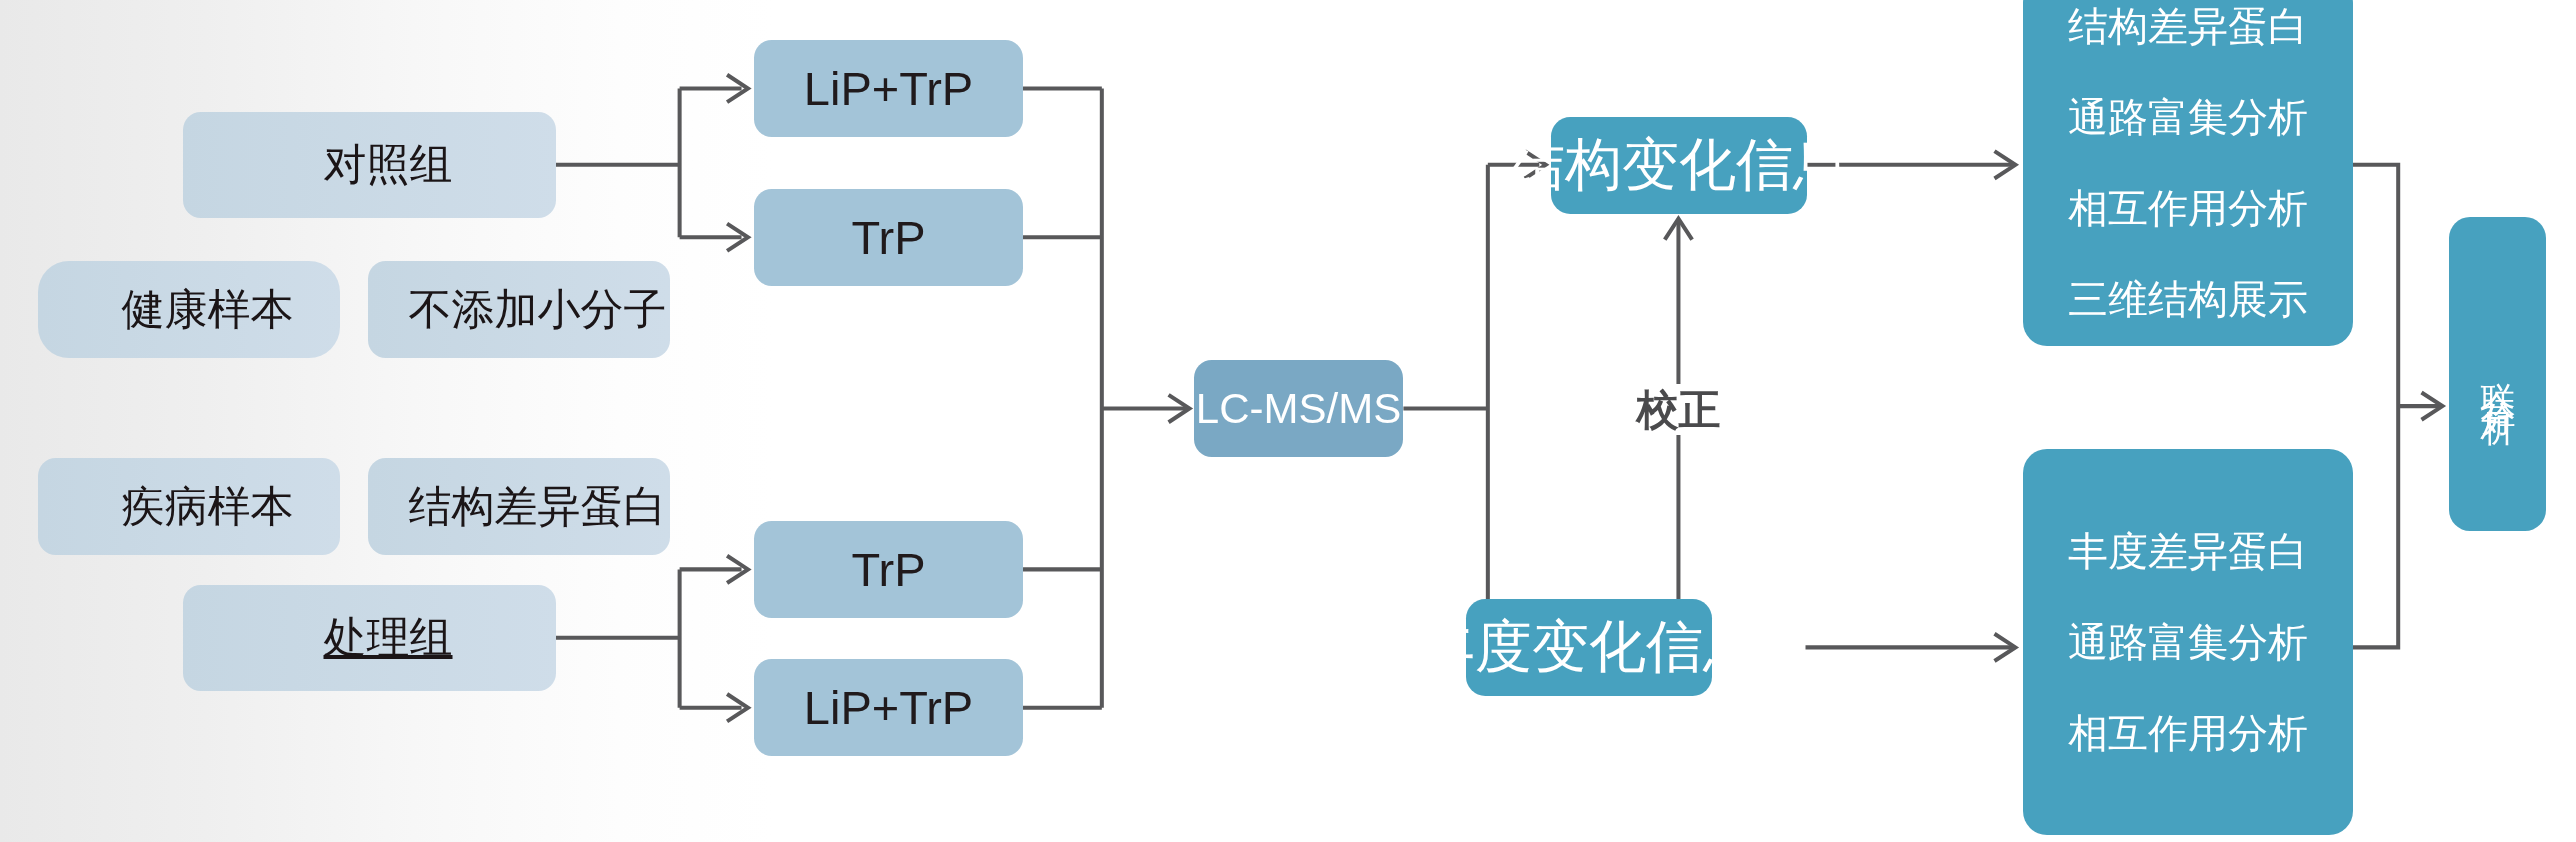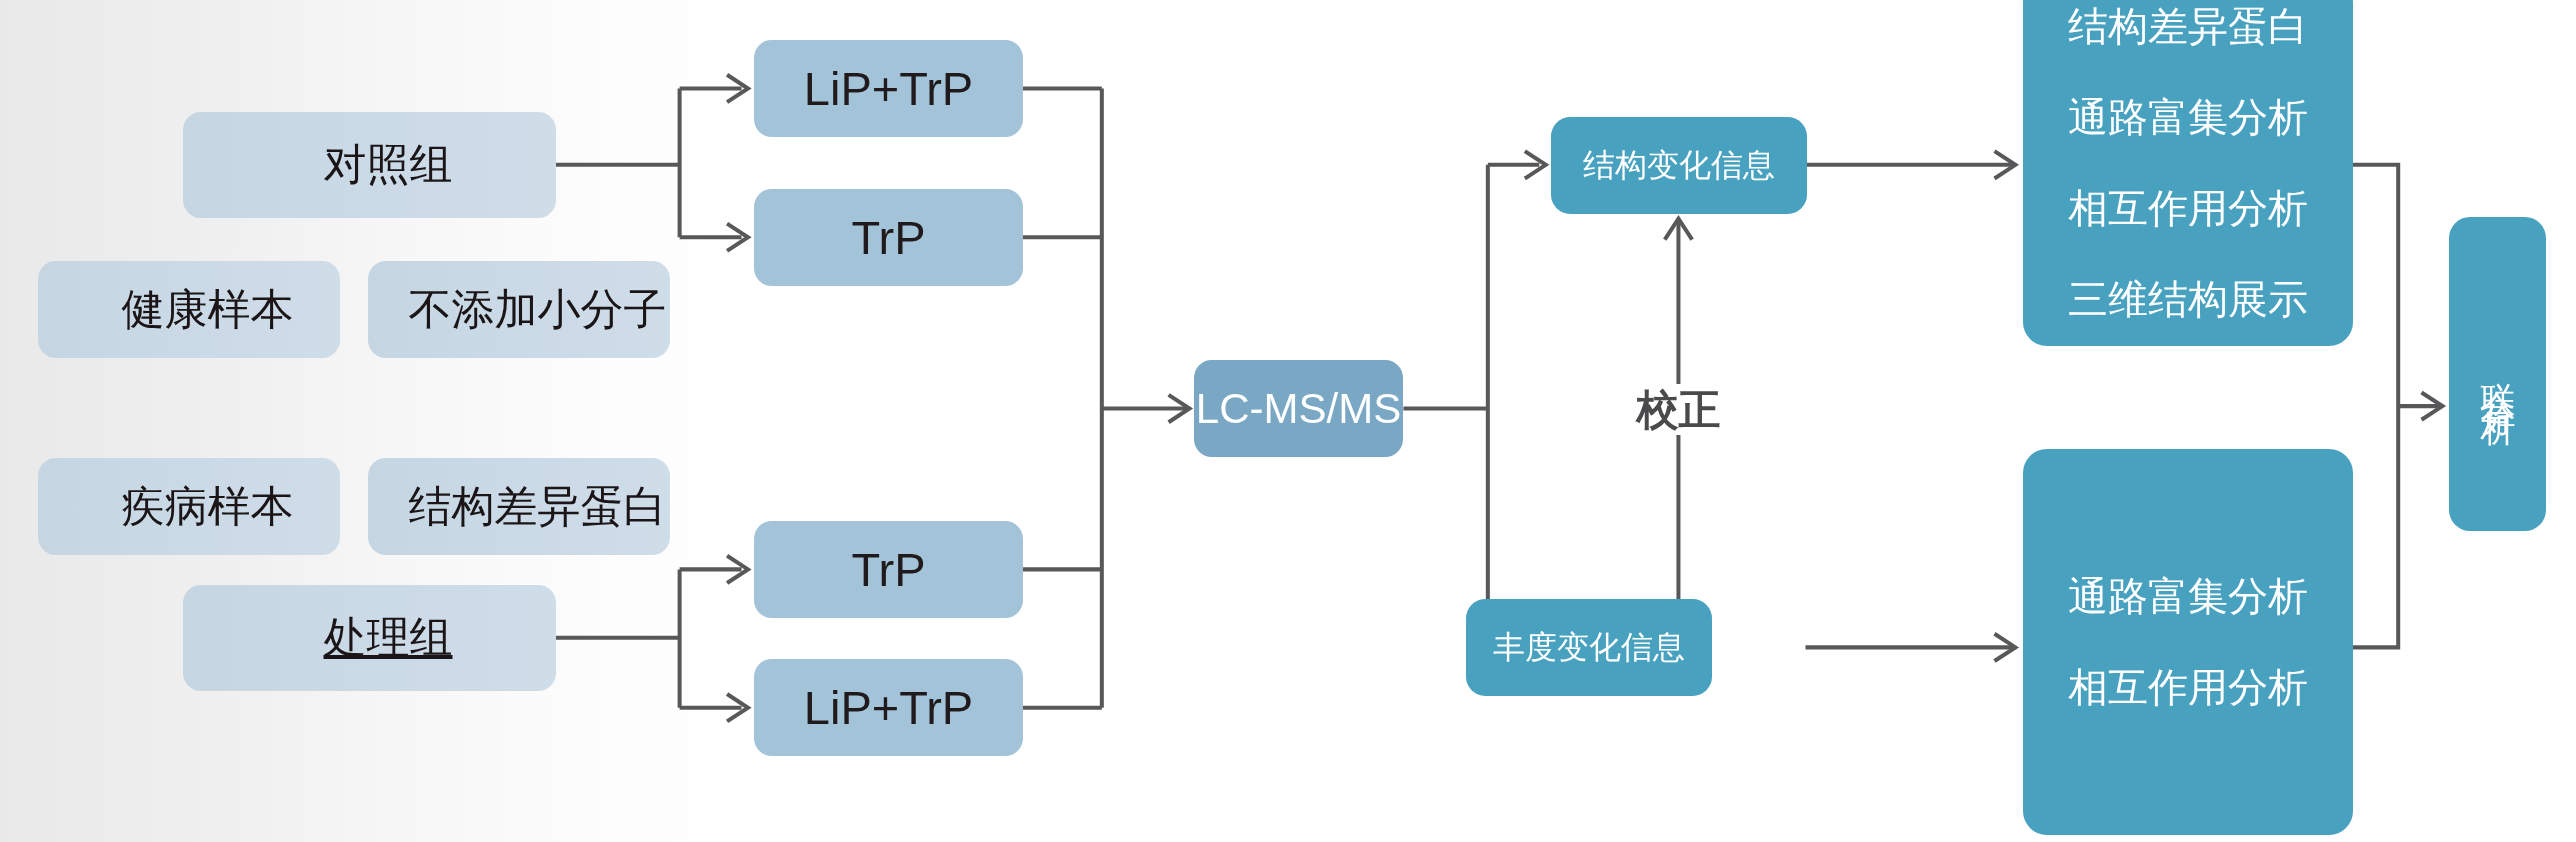--- a/index.html
+++ b/index.html
@@ -16,40 +16,40 @@
     background:linear-gradient(90deg,#c5d6e2,#cfdde9);
     color:#1b1517;border-radius:17.7px;font-size:43px;padding-left:37px;
   }
   .mid{
     background:#a3c4d8;color:#201a1c;border-radius:17.7px;font-size:47px;
   }
   .ms{
     background:#7aa8c4;color:#ffffff;border-radius:17.7px;font-size:42px;
   }
   .teal{
-    background:#47a1bf;color:#ffffff;border-radius:19.3px;font-size:32px;
+    background:#47a1bf;color:#ffffff;border-radius:19.3px;font-size:57px;
   }
   .bigteal{
     background:#47a1bf;color:#ffffff;border-radius:24px;font-size:40px;
     flex-direction:column;justify-content:center;
   }
   .bigteal .tline{height:91px;display:flex;align-items:center;justify-content:center;}
   .joint{
     background:#47a1bf;color:#ffffff;border-radius:21px;font-size:35px;
     writing-mode:vertical-rl;text-orientation:upright;letter-spacing:0.28em;
   }
   .floatlabel{
     position:absolute;display:flex;align-items:center;justify-content:center;
     color:#4a4a4c;font-size:42px;background:#ffffff;white-space:nowrap;
   }
   svg.wires{position:absolute;left:0;top:0;}
 
   
   .p-ctrl{left:183px;top:112px;width:373px;height:106px;}
-  .p-healthy{left:38px;top:261px;width:302px;height:97px;}
+  .p-healthy{left:38px;top:261px;width:302px;height:97px;border-radius:31px;}
   .p-nosmall{left:368px;top:261px;width:302px;height:97px;}
   .p-disease{left:38px;top:458px;width:302px;height:97px;}
   .p-addsmall{left:368px;top:458px;width:302px;height:97px;}
   .p-treat{left:183px;top:585px;width:373px;height:106px;text-decoration:underline;}
   .p-lip1{left:754px;top:40px;width:269px;height:97px;}
   .p-trp1{left:754px;top:189px;width:269px;height:97px;}
   .p-trp2{left:754px;top:521px;width:269px;height:97px;}
   .p-lip2{left:754px;top:659px;width:269px;height:97px;}
   .p-lcms{left:1194px;top:360px;width:209px;height:97px;}
   .p-structinfo{left:1551px;top:117px;width:256px;height:97px;}
@@ -118,20 +118,21 @@
   <div class="floatlabel p-correction">校正</div>
 
   <div class="box bigteal p-topbox">
     <div class="tline">结构差异蛋白</div>
     <div class="tline">通路富集分析</div>
     <div class="tline">相互作用分析</div>
     <div class="tline">三维结构展示</div>
   </div>
 
   <div class="box bigteal p-botbox">
+    <div class="tline">丰度差异蛋白</div>
     <div class="tline">通路富集分析</div>
     <div class="tline">相互作用分析</div>
   </div>
 
   <div class="box joint p-joint">联合分析</div>
 
 </div>
 
 
 </body></html>

